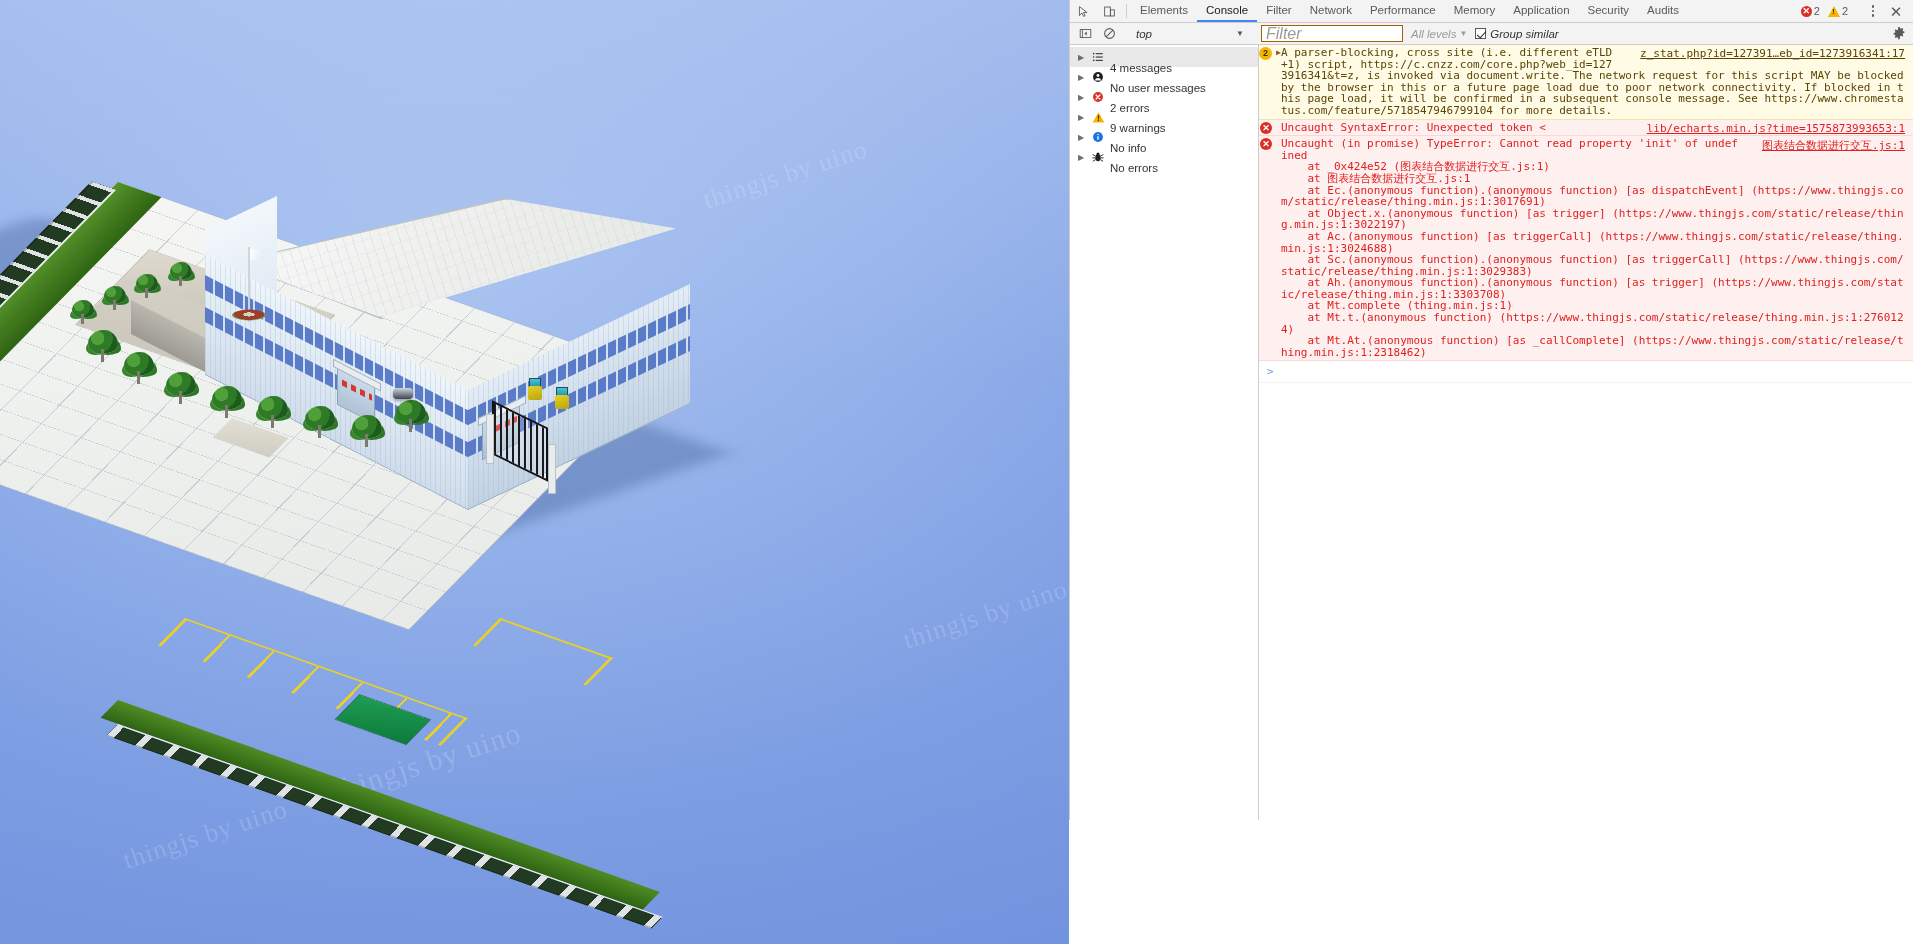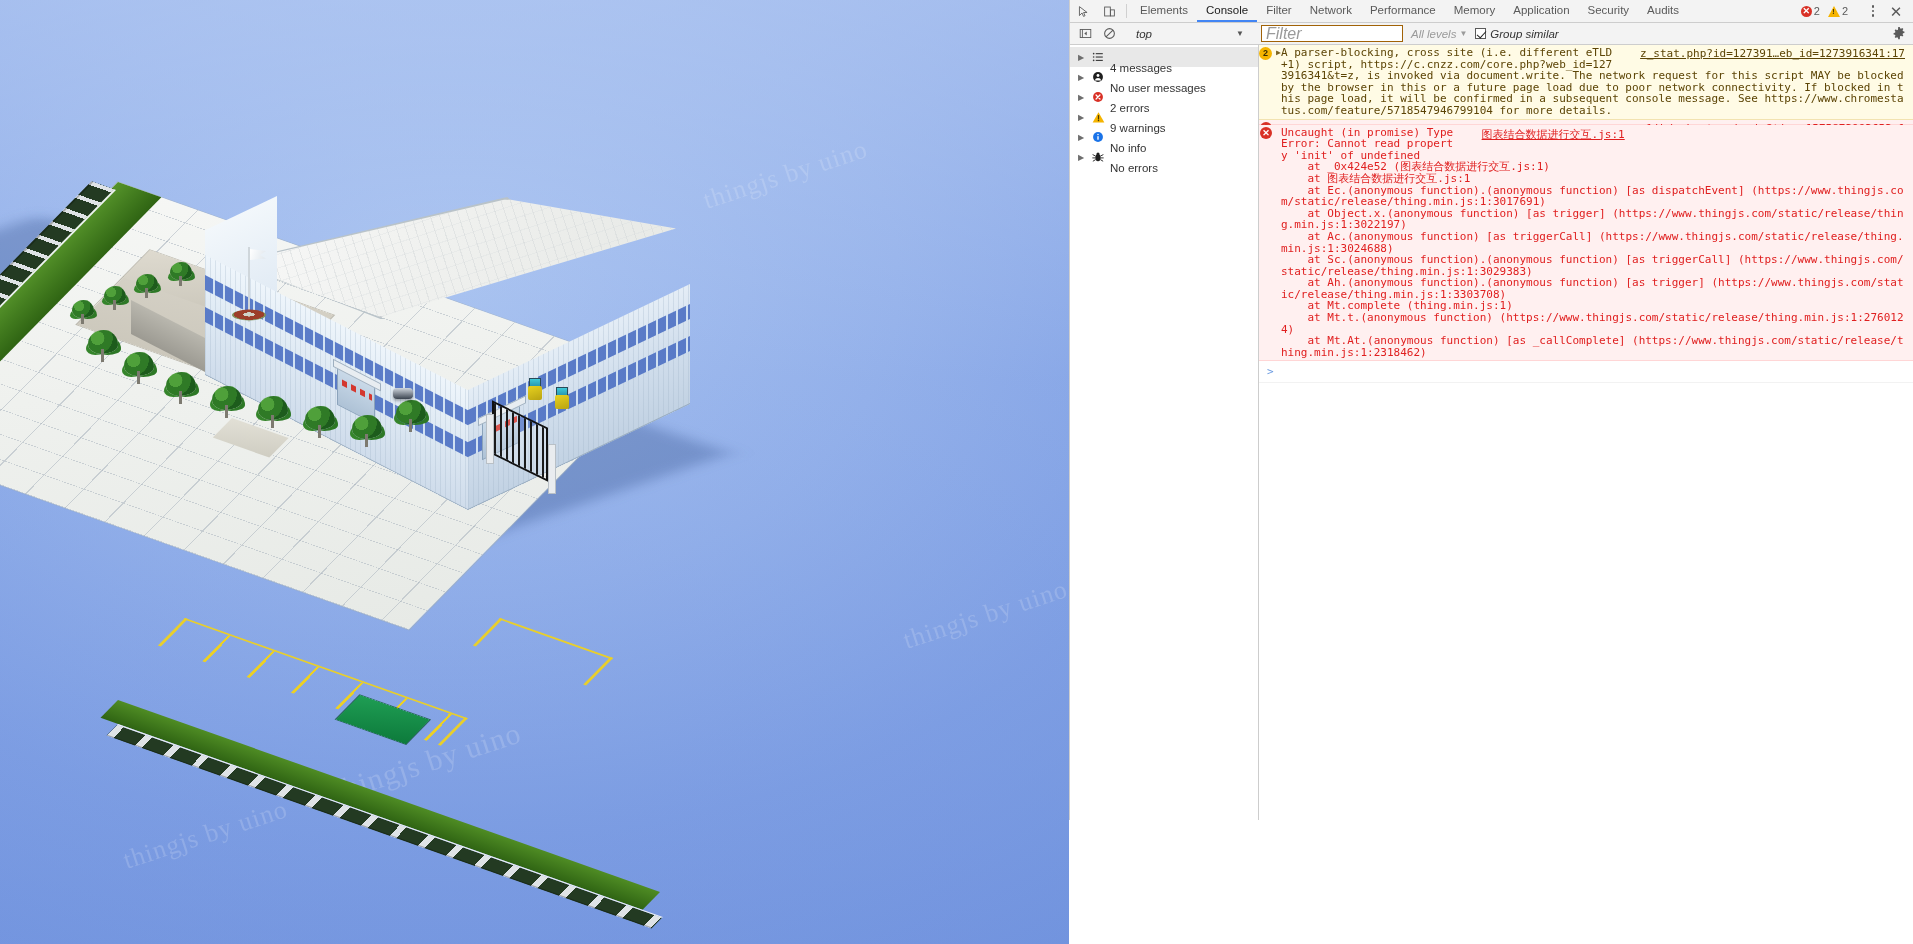--- a/index.html
+++ b/index.html
@@ -654,20 +654,21 @@
         <div class="msg warn">
           <span class="count-badge">2</span>
           <span class="disc">▶</span>
           <span class="anchor">z_stat.php?id=127391…eb_id=1273916341:17</span>
           <div class="text">A parser-blocking, cross site (i.e. different eTLD+1) script, https://c.cnzz.com/core.php?web_id=1273916341&amp;t=z, is invoked via document.write. The network request for this script MAY be blocked by the browser in this or a future page load due to poor network connectivity. If blocked in this page load, it will be confirmed in a subsequent console message. See https://www.chromestatus.com/feature/5718547946799104 for more details.</div>
         </div>
 
         <div class="msg err">
           <span class="err-dot">✕</span>
           <span class="anchor">lib/echarts.min.js?time=1575873993653:1</span>
+          <div class="text">Uncaught SyntaxError: Unexpected token &lt;</div>
         </div>
 
         <div class="msg err">
           <span class="err-dot">✕</span>
           <span class="anchor">图表结合数据进行交互.js:1</span>
           <div class="text">Uncaught (in promise) TypeError: Cannot read property 'init' of undefined
     at _0x424e52 (图表结合数据进行交互.js:1)
     at 图表结合数据进行交互.js:1
     at Ec.(anonymous function).(anonymous function) [as dispatchEvent] (https://www.thingjs.com/static/release/thing.min.js:1:3017691)
     at Object.x.(anonymous function) [as trigger] (https://www.thingjs.com/static/release/thing.min.js:1:3022197)

